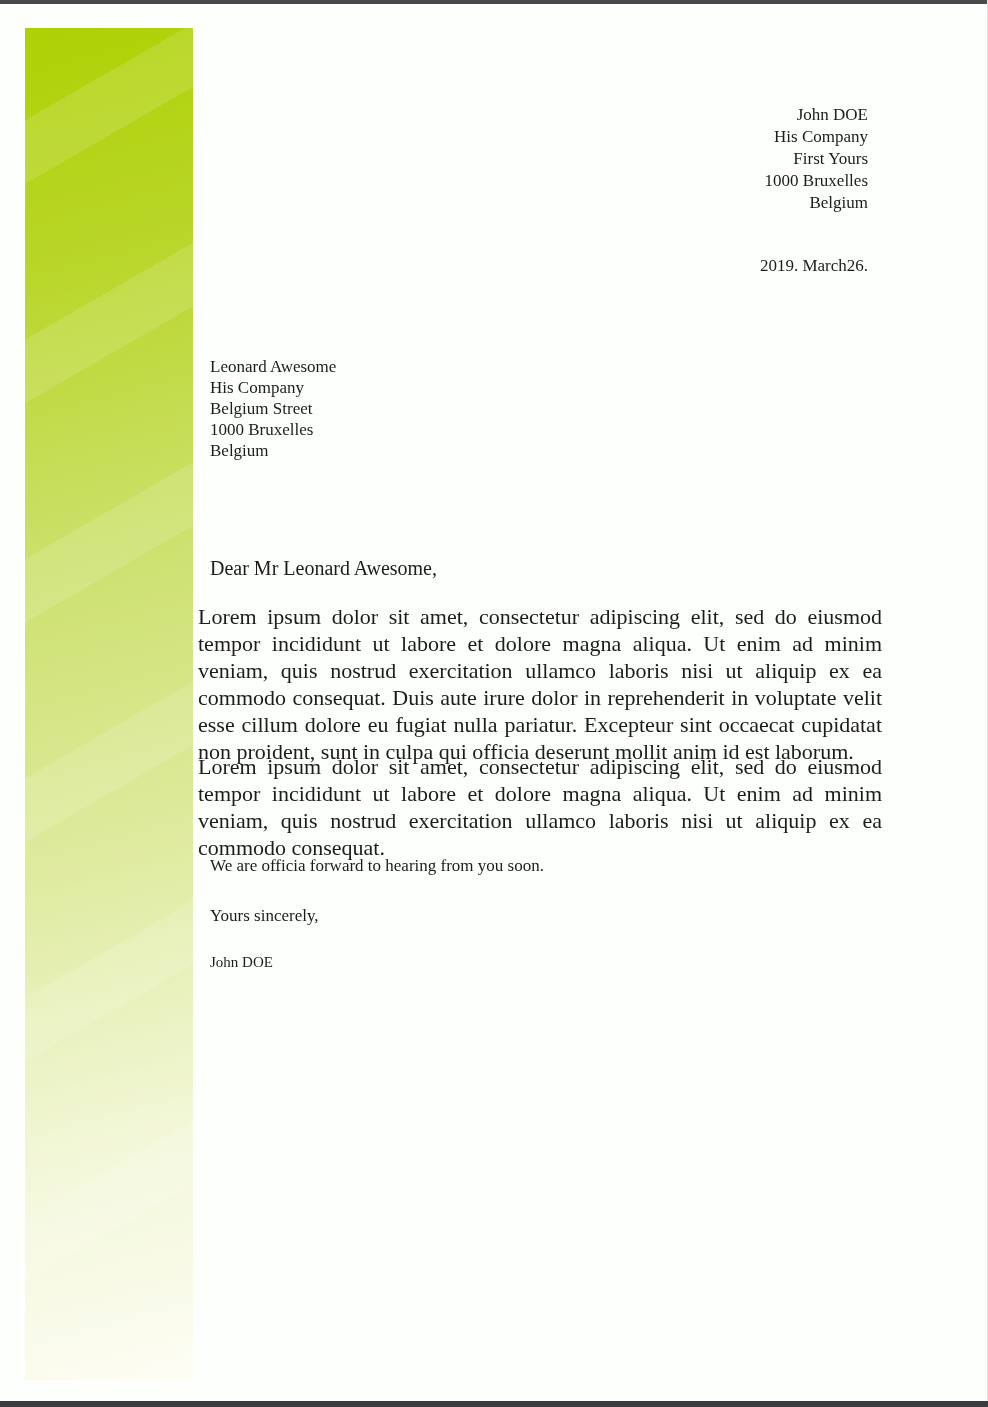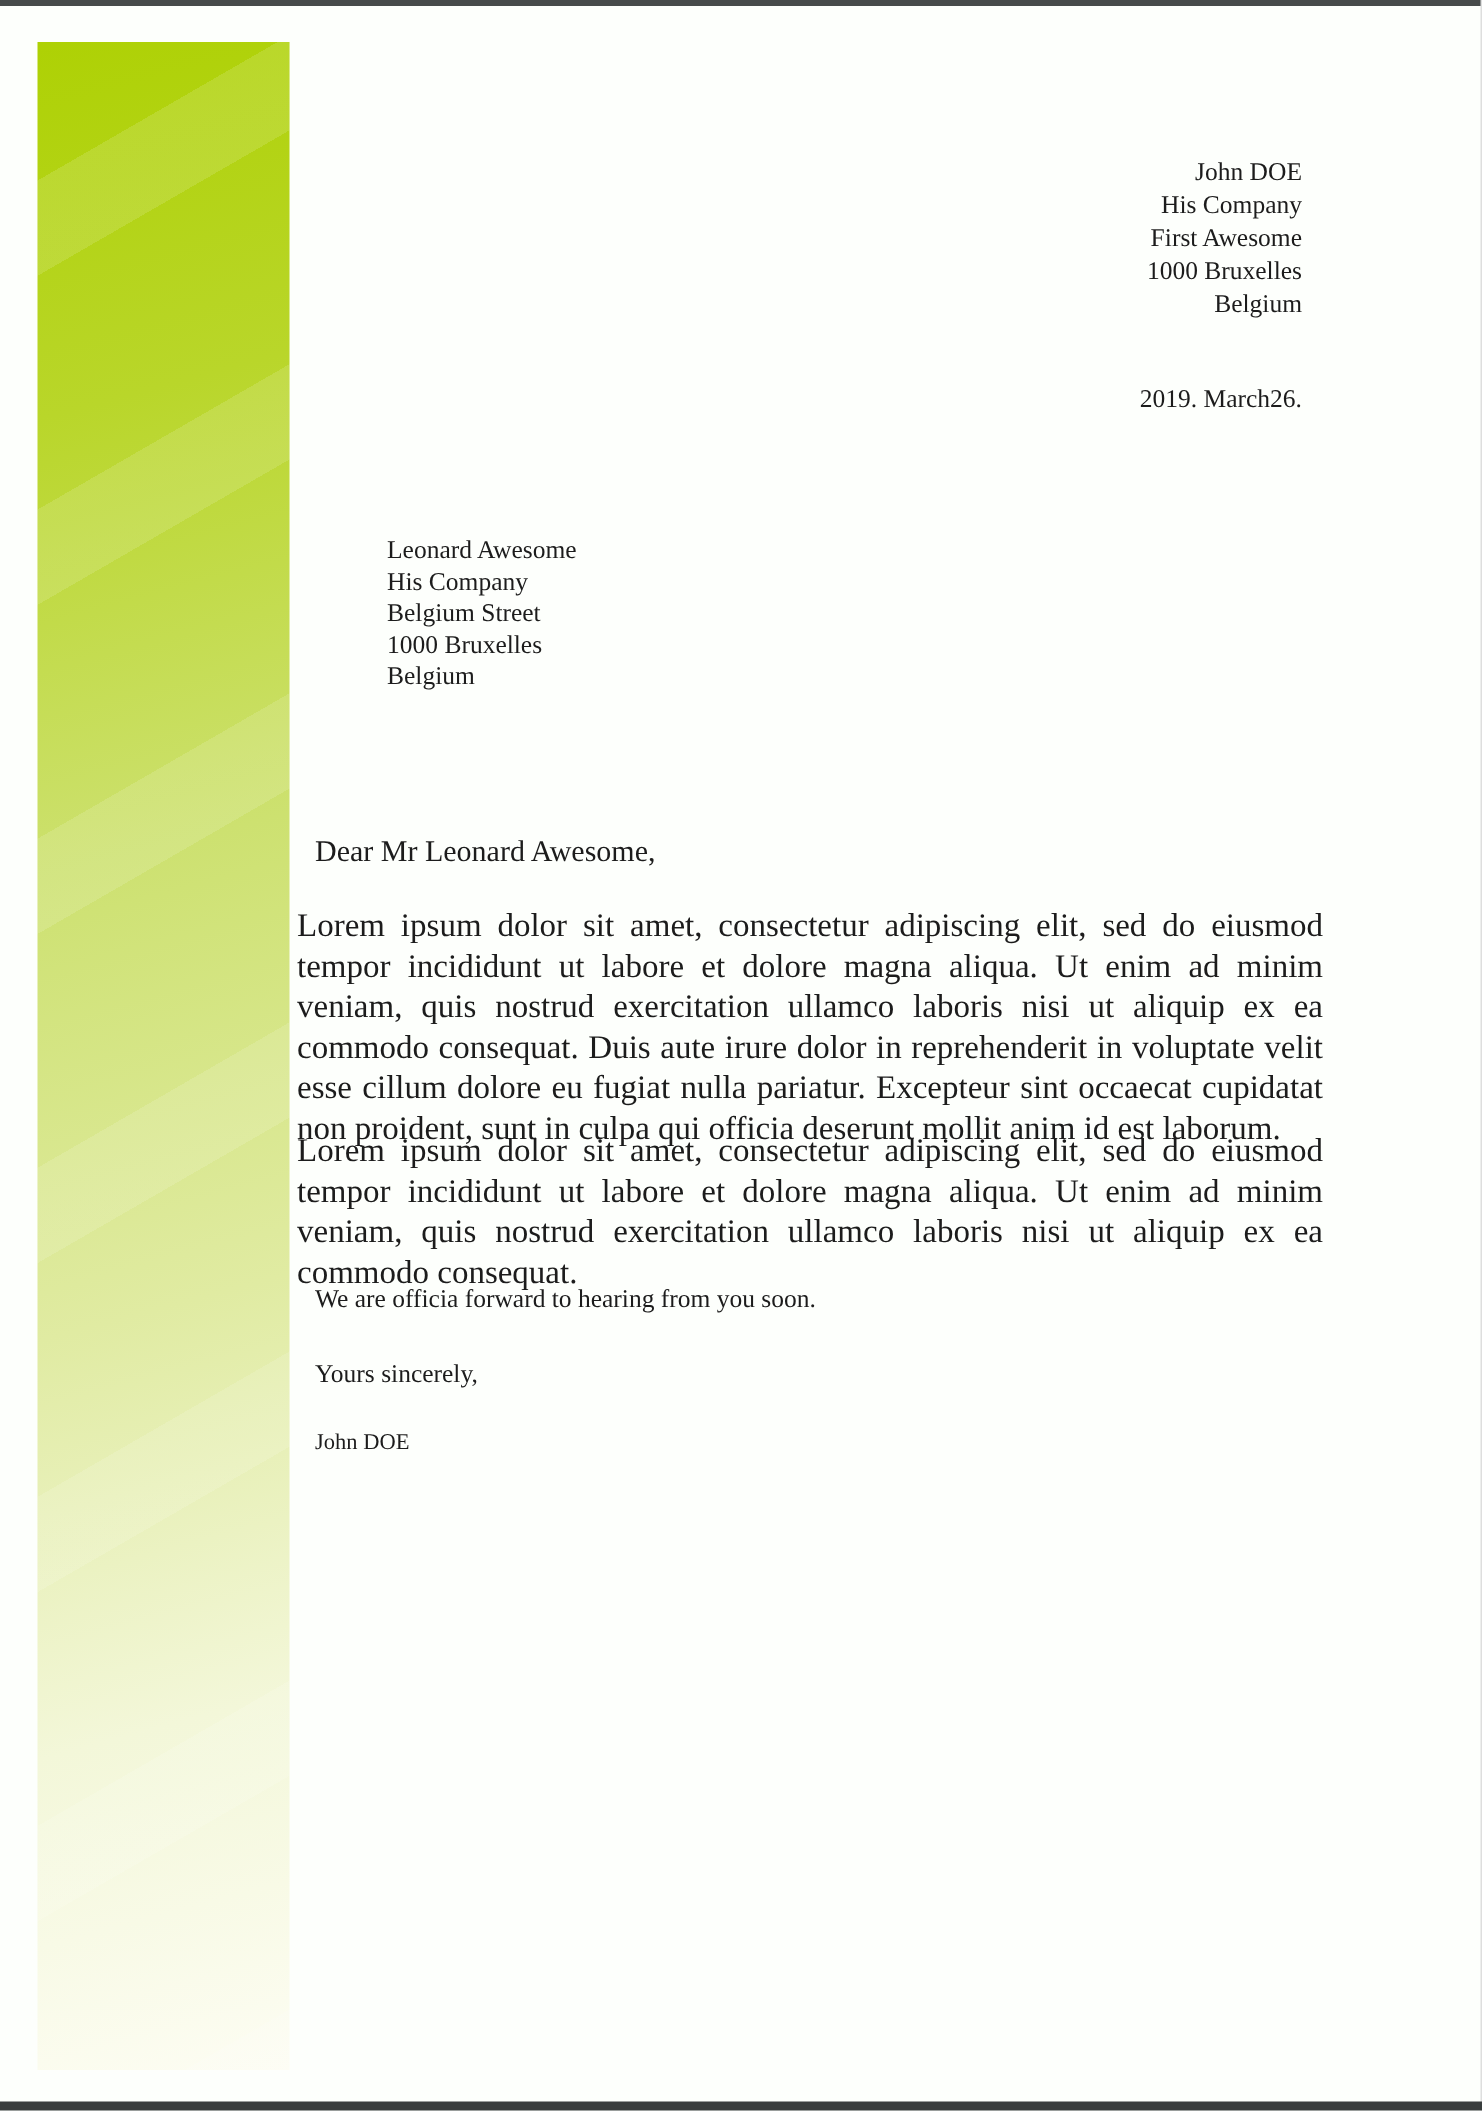--- a/index.html
+++ b/index.html
@@ -57,21 +57,20 @@
     text-align: right;
     font-size: 17px;
     line-height: 22px;
   }
   .recipient {
     position: absolute;
     top: 356px; left: 210px;
     text-align: left;
     font-size: 17px;
     line-height: 21px;
-    margin-left: 48px;
   }
   .salutation {
     position: absolute;
     top: 557px; left: 210px;
     font-size: 20px;
     line-height: 22px;
   }
   .body-para {
     position: absolute;
     left: 198px;
@@ -107,21 +106,21 @@
 
 <div>
 
   <div class="top-rule"></div>
 
   <div class="accent-bar"></div>
 
   <div class="sender">
     <div>John DOE</div>
     <div>His Company</div>
-    <div>First Awesome</div>
+    <div>First Yours</div>
     <div>1000 Bruxelles</div>
     <div>Belgium</div>
   </div>
 
   <div class="date">2019. March26.</div>
 
   <div class="recipient">
     <div>Leonard Awesome</div>
     <div>His Company</div>
     <div>Belgium Street</div>

